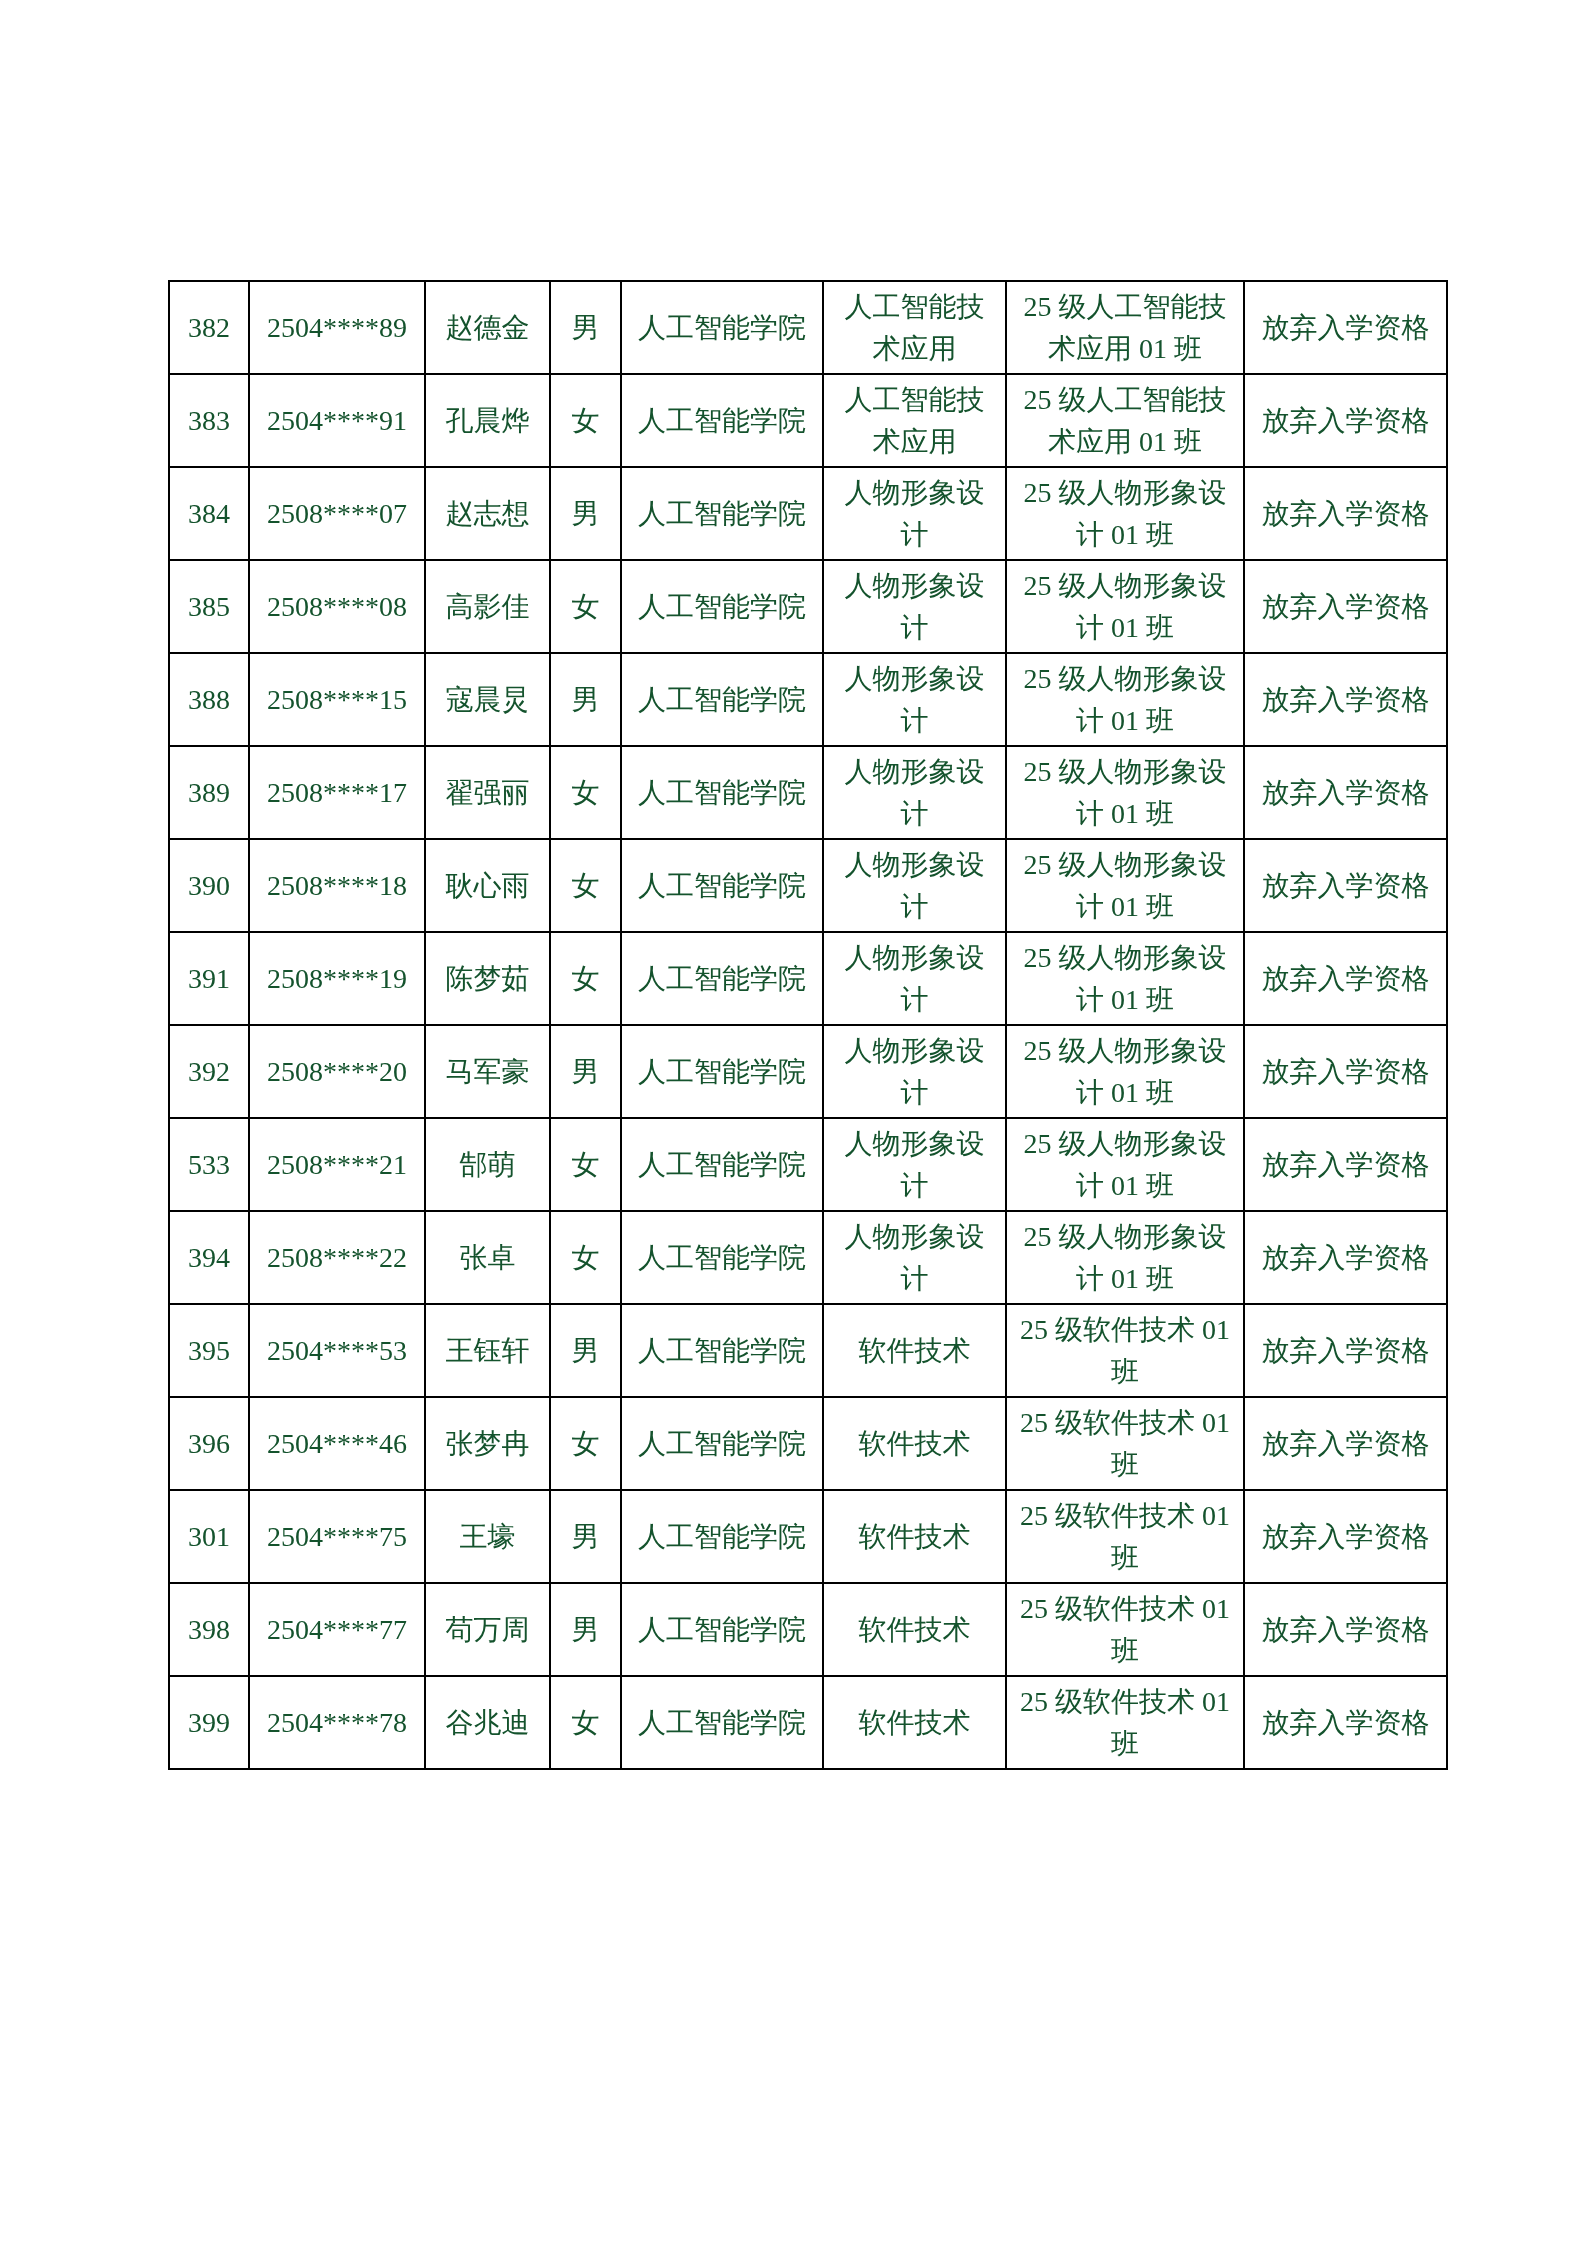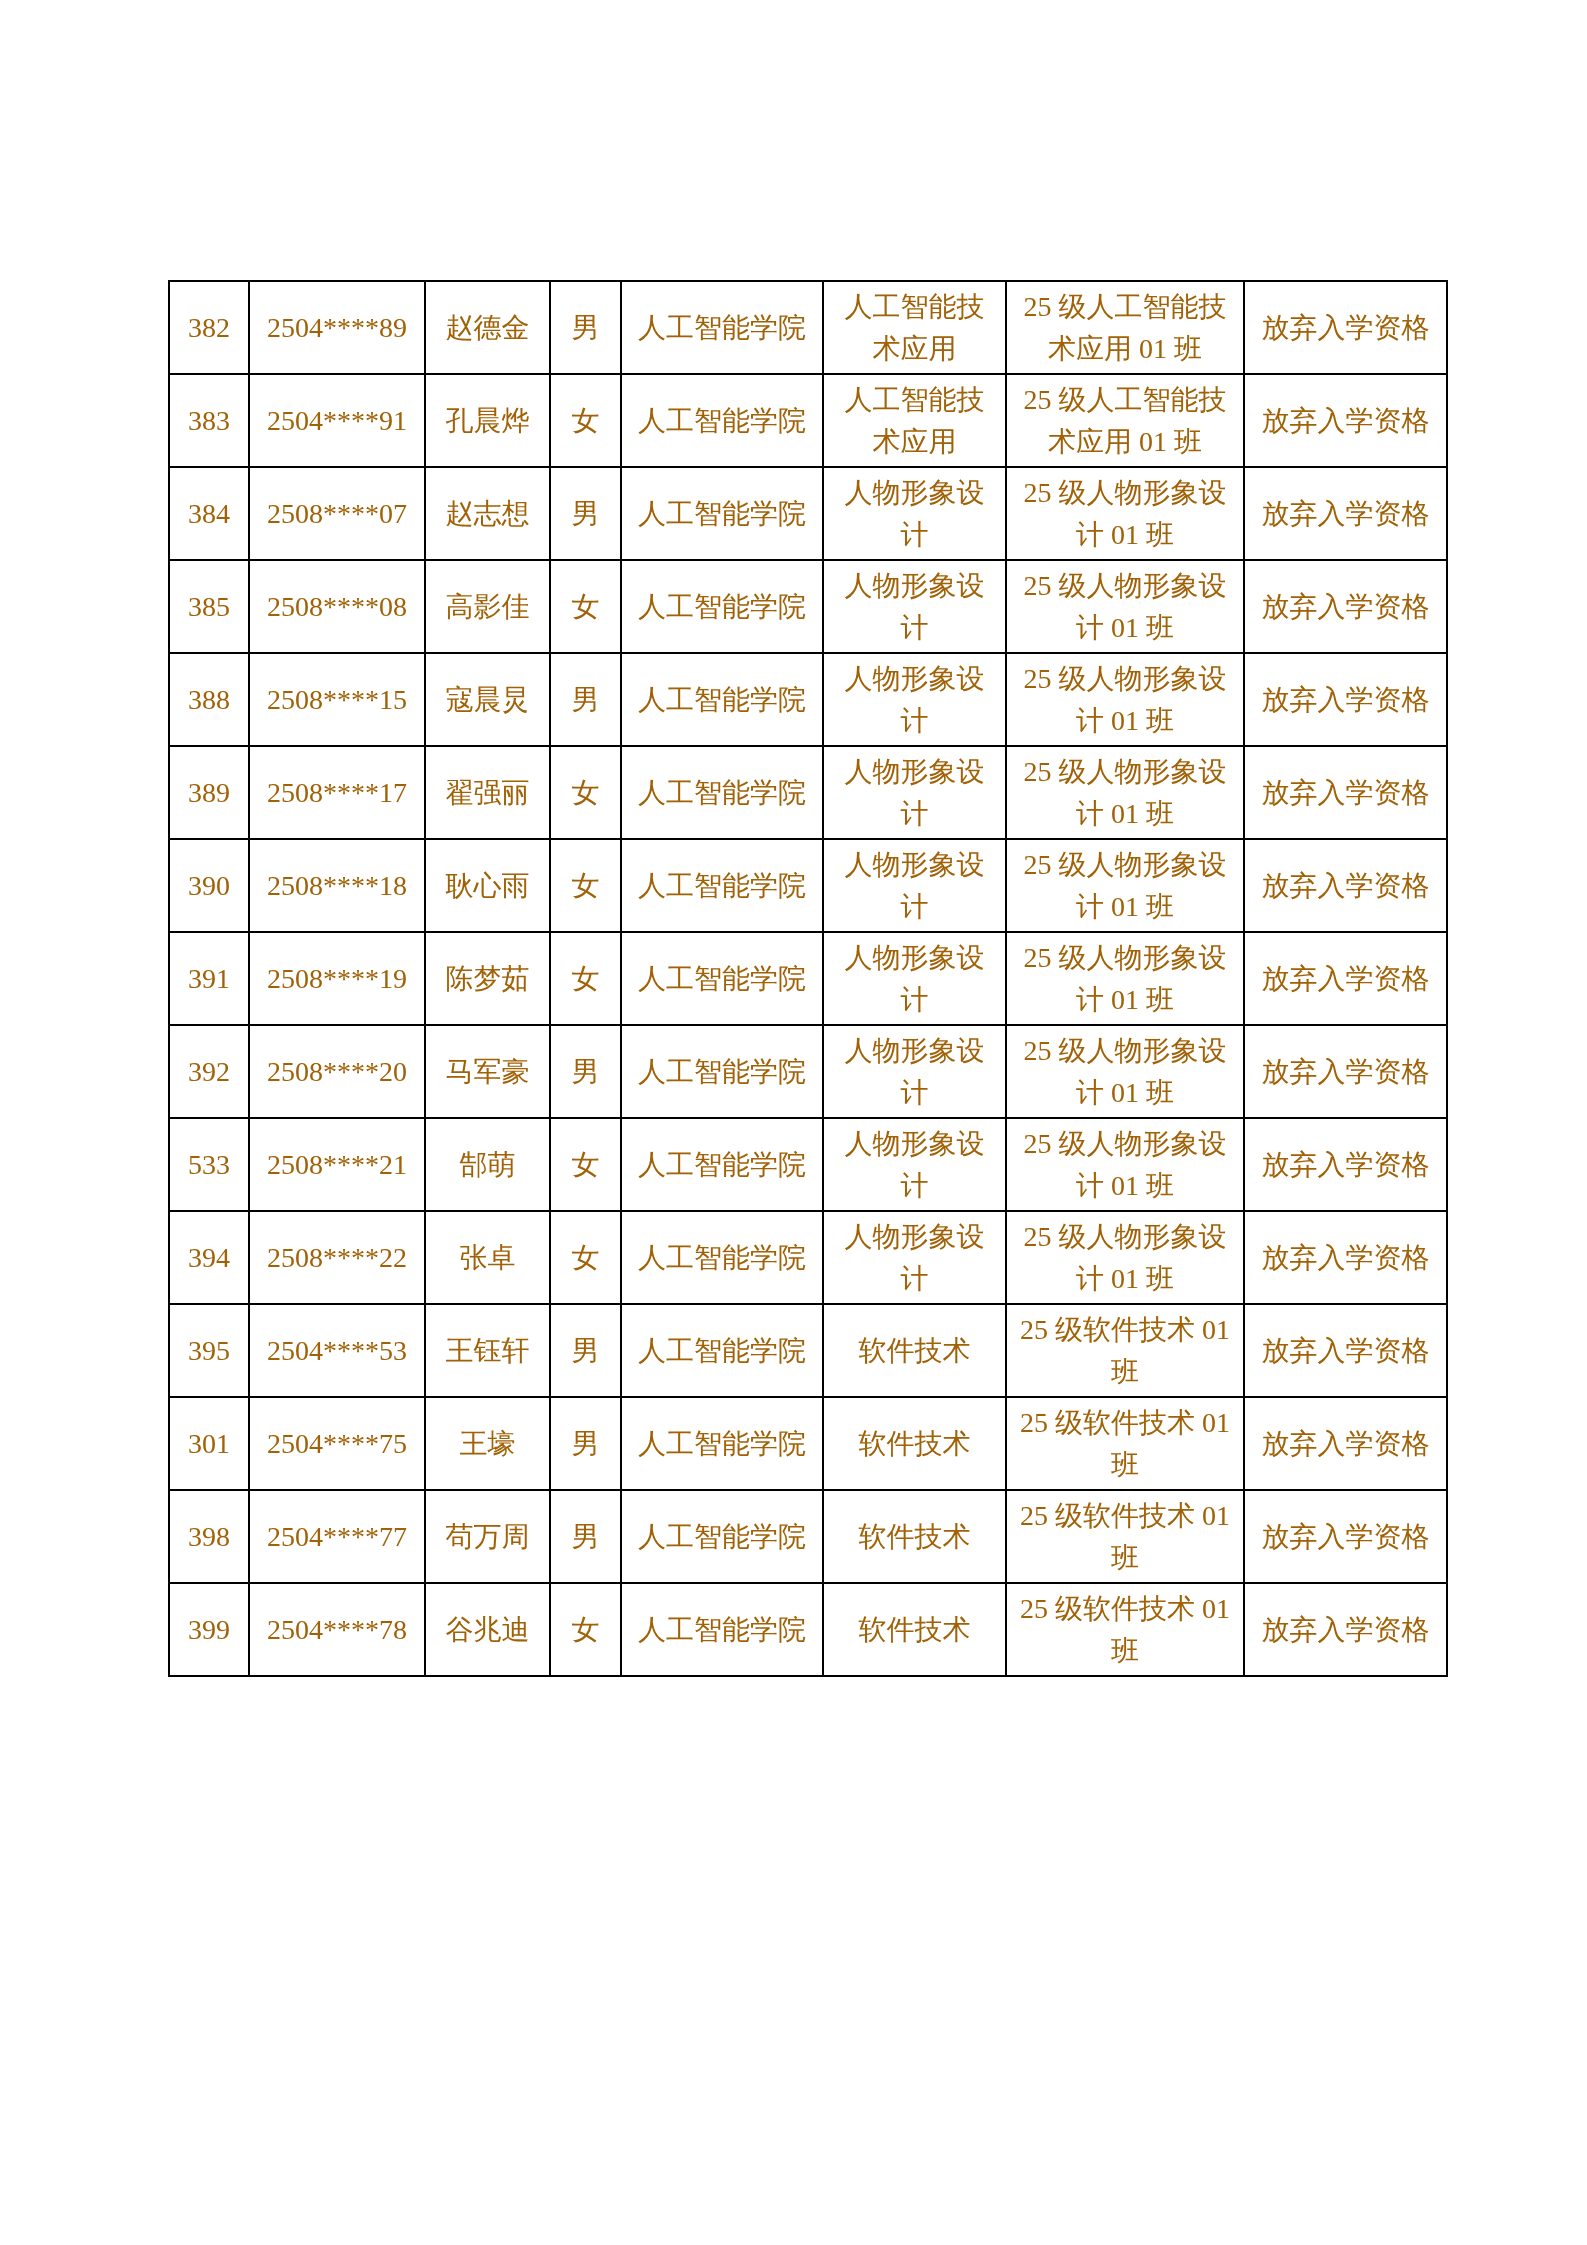--- a/index.html
+++ b/index.html
@@ -7,21 +7,21 @@
     padding: 0;
     background: #e8e8e8;
   }
   .page {
     position: relative;
     width: 1587px;
     height: 2245px;
     margin: 0 auto;
     background: #ffffff;
     font-family: "Liberation Serif", "DejaVu Serif", serif;
-    color: #a16207;
+    color: #14532d;
   }
   table.roster {
     position: absolute;
     left: 168px;
     top: 280px;
     width: 1278px;
     table-layout: fixed;
     border-collapse: collapse;
     border: 2px solid #000000;
   }
@@ -177,20 +177,30 @@
     <td>395</td>
     <td>2504****53</td>
     <td>王钰轩</td>
     <td>男</td>
     <td>人工智能学院</td>
     <td>软件技术</td>
     <td>25 级软件技术 01 班</td>
     <td>放弃入学资格</td>
   </tr>
         <tr>
+    <td>396</td>
+    <td>2504****46</td>
+    <td>张梦冉</td>
+    <td>女</td>
+    <td>人工智能学院</td>
+    <td>软件技术</td>
+    <td>25 级软件技术 01 班</td>
+    <td>放弃入学资格</td>
+  </tr>
+        <tr>
     <td>301</td>
     <td>2504****75</td>
     <td>王壕</td>
     <td>男</td>
     <td>人工智能学院</td>
     <td>软件技术</td>
     <td>25 级软件技术 01 班</td>
     <td>放弃入学资格</td>
   </tr>
         <tr>

